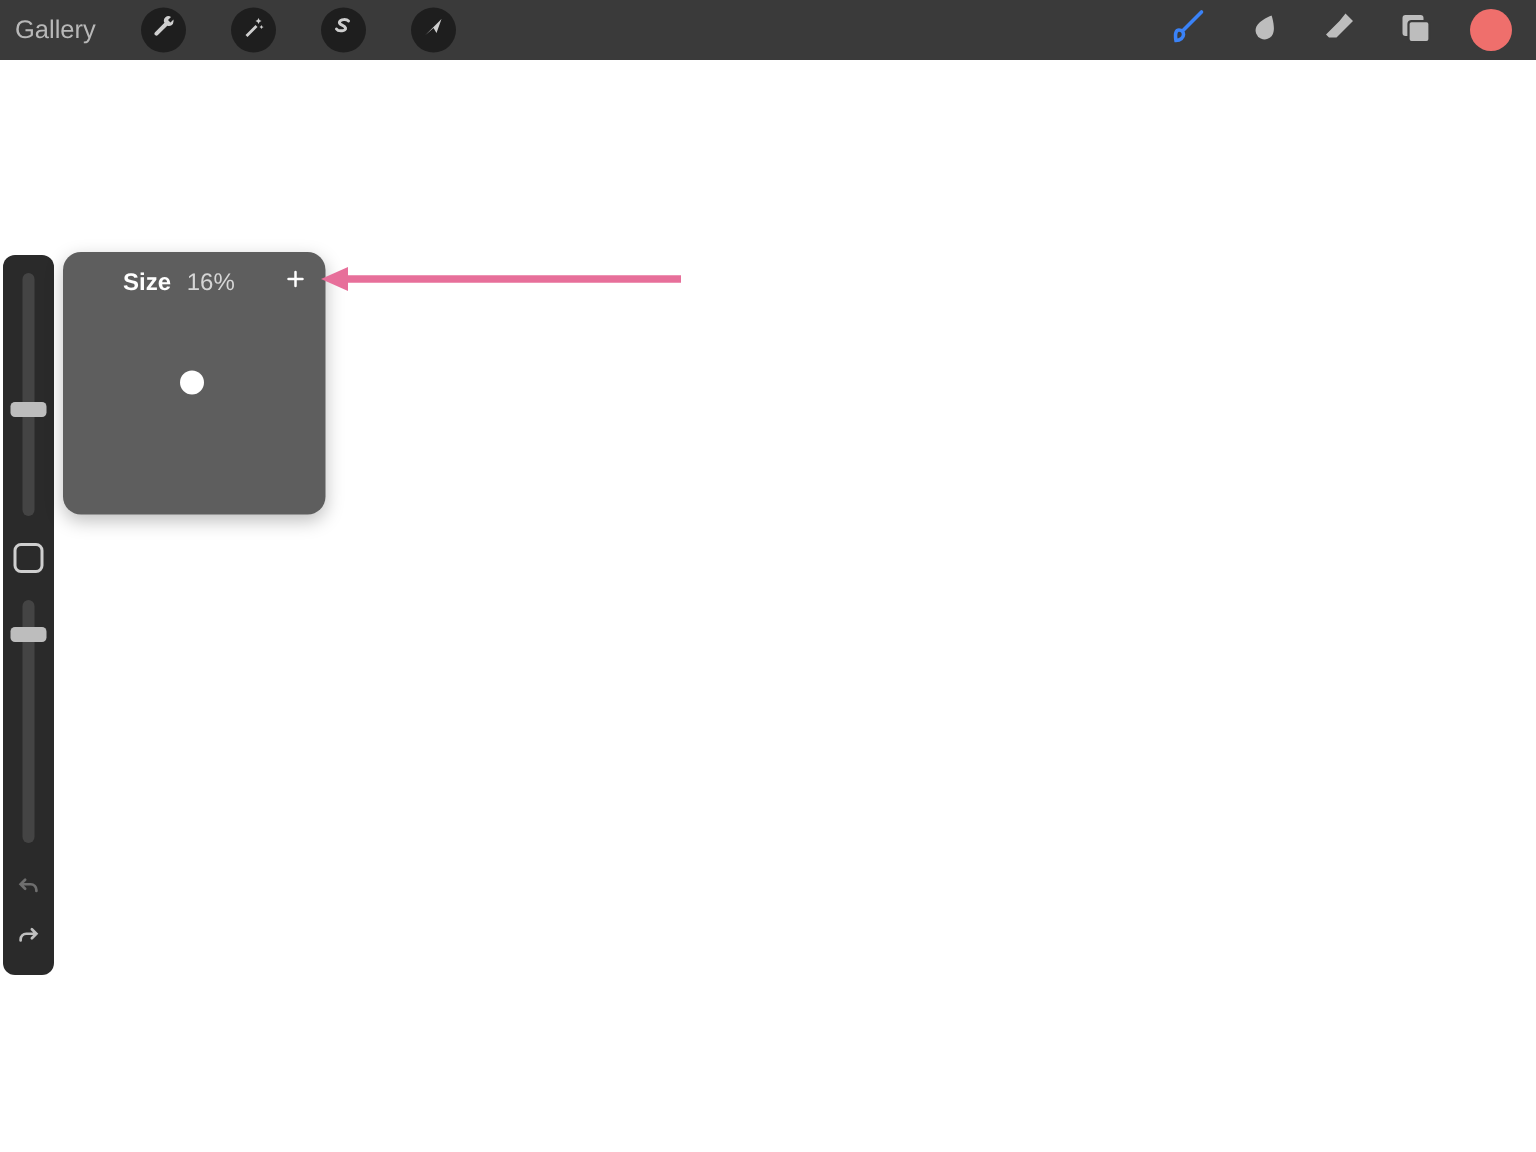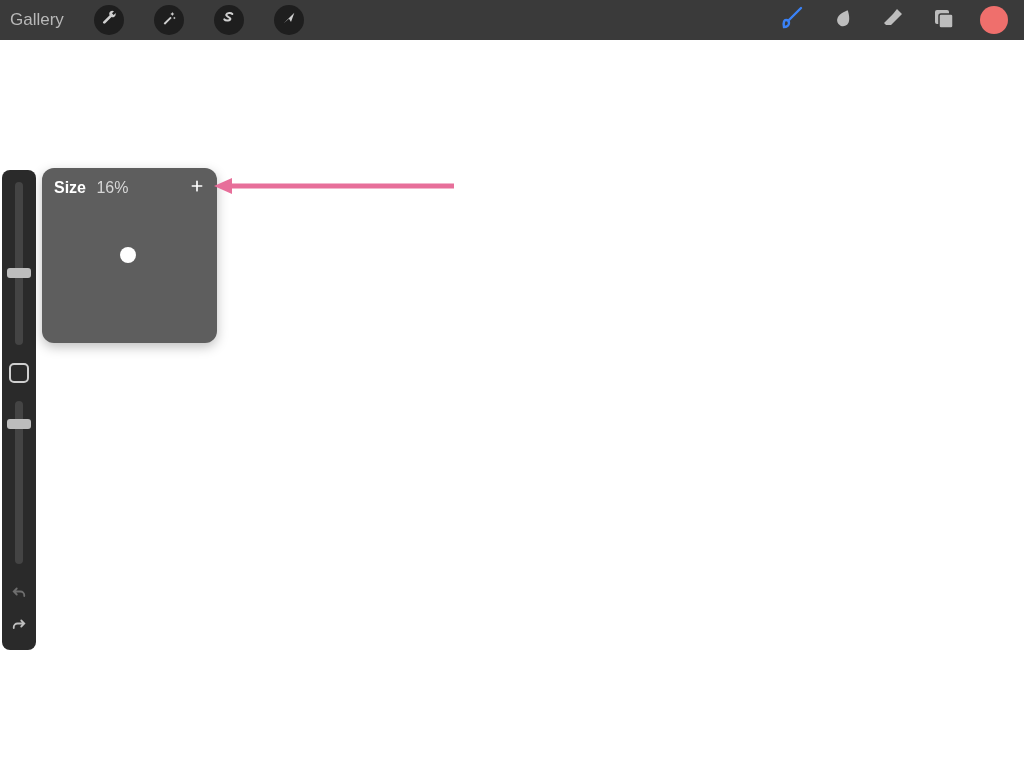--- a/index.html
+++ b/index.html
@@ -62,21 +62,21 @@
 
   
   .popover {
     position: absolute; left: 42px; top: 168px;
     width: 175px; height: 175px; background: #5e5e5e;
     border-radius: 12px; color: #fff;
     box-shadow: 0 4px 12px rgba(0,0,0,0.25);
   }
   .popover-header {
     display:flex; align-items:center; justify-content:space-between;
-    padding: 10px 12px; font-size: 16px;
+    padding: 10px 12px; font-size: 16px; margin-left: 28px;
   }
   .popover-header .label { font-weight: 600; }
   .popover-header .value { color: #d6d6d6; margin-left: 6px; font-weight: 400; }
   .plus-btn { cursor:pointer; }
   .plus-btn svg { width: 16px; height: 16px; stroke:#fff; }
   .preview-dot {
     position:absolute; width:16px; height:16px; border-radius:50%; background:#fff;
     left: 120px; top: 247px;
   }
 

